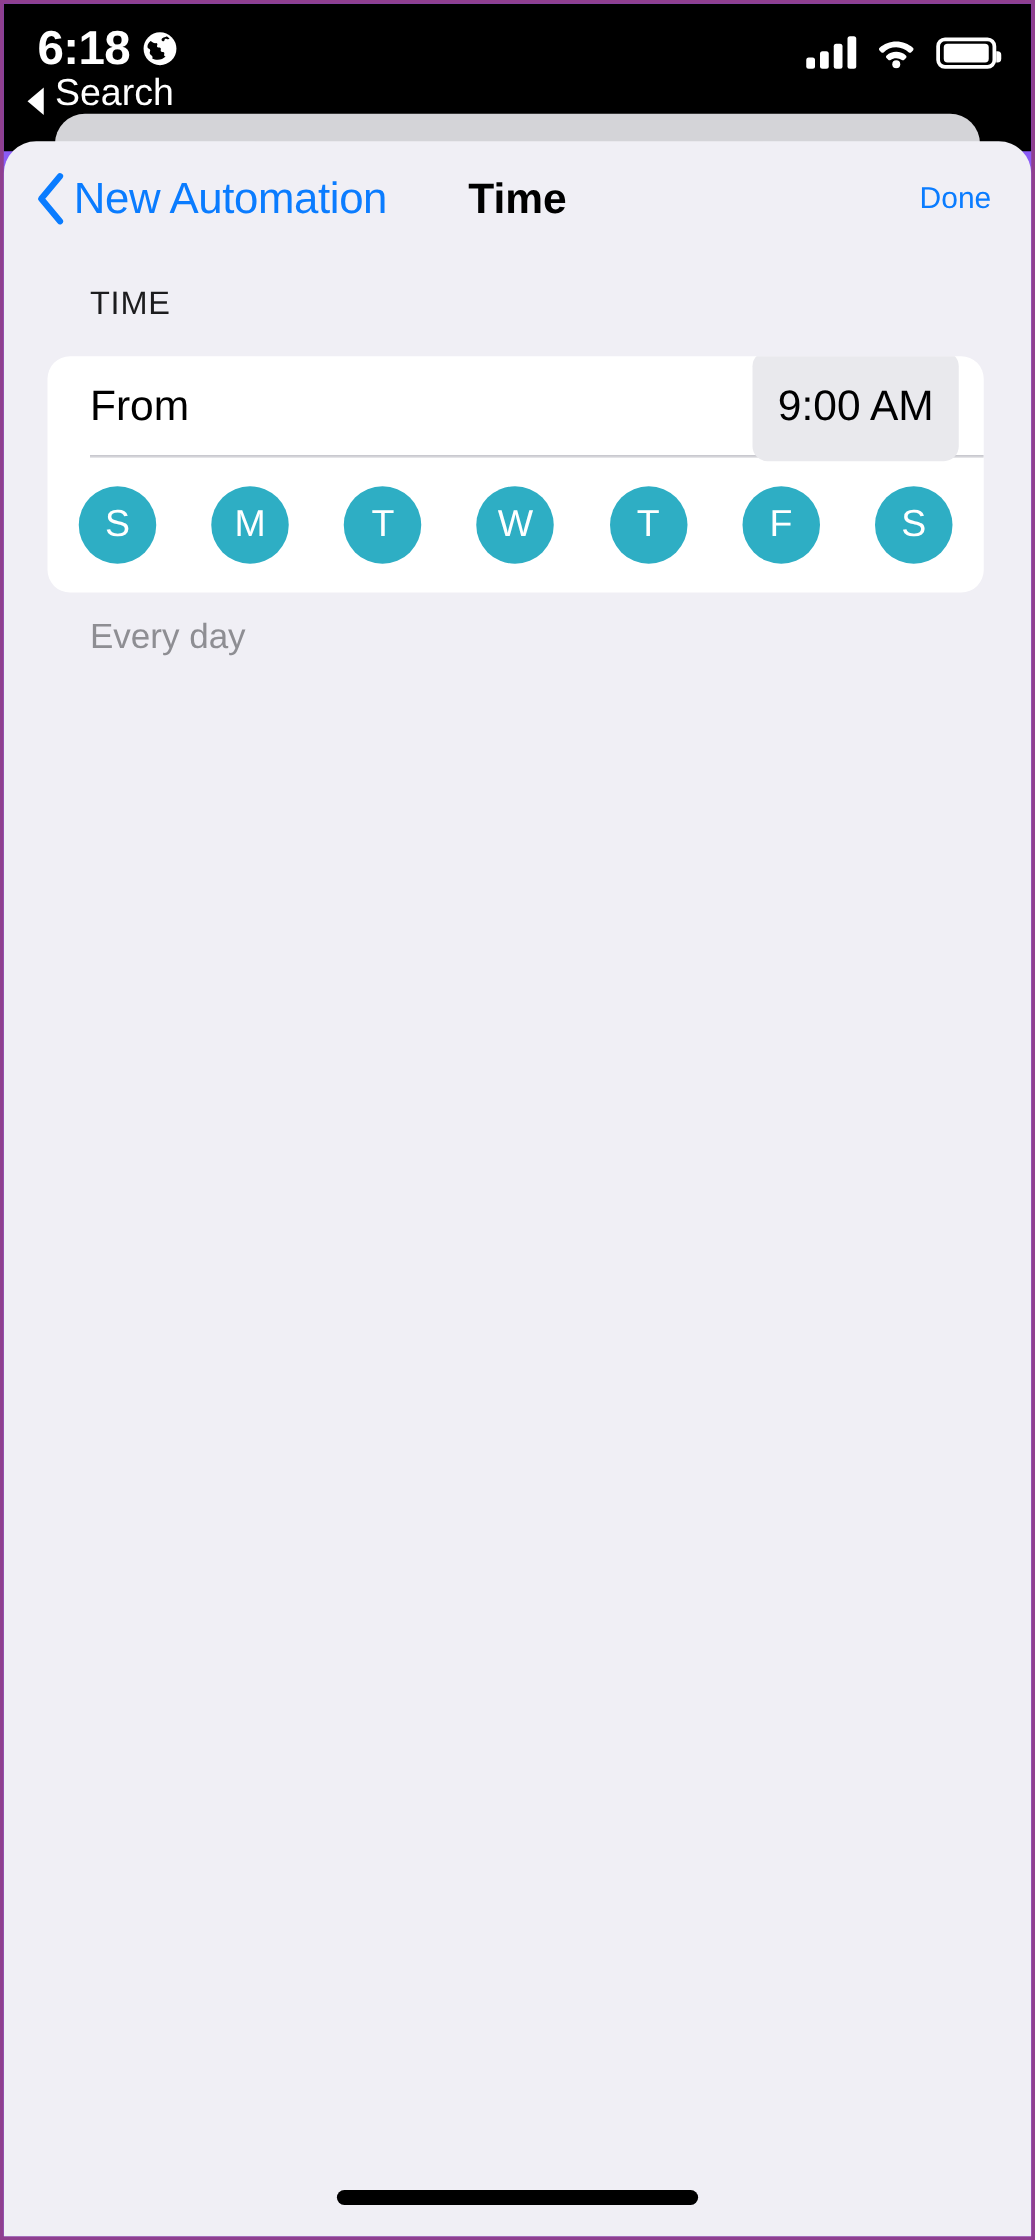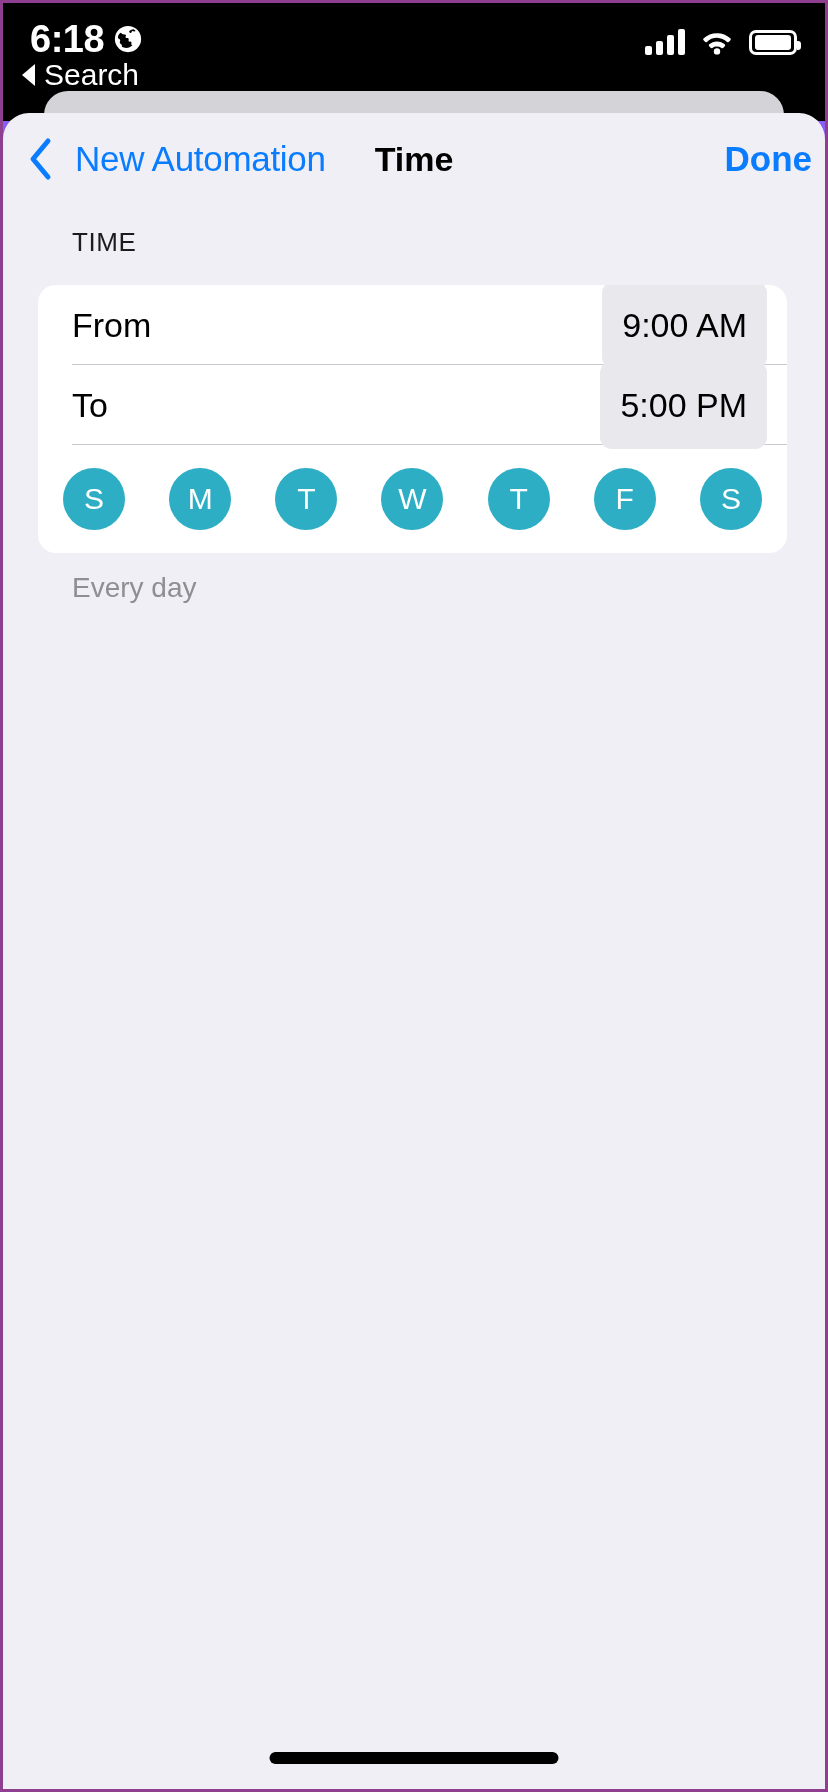--- a/index.html
+++ b/index.html
@@ -26,21 +26,21 @@
     position:absolute; left:27px; top:14px;
     display:flex; align-items:center; gap:9px;
   }
   #status-time {
     color:#fff; font-size:38px; font-weight:700; letter-spacing:-0.5px;
     line-height:44px;
   }
   #globe-icon { display:block; }
   #back-to-search {
     position:absolute; left:19px; top:55px;
-    display:flex; align-items:center; gap:9px;
+    display:flex; align-items:flex-end; gap:9px;
   }
   #back-triangle {
     width:0; height:0;
     border-top:11px solid transparent;
     border-bottom:11px solid transparent;
     border-right:13px solid #fff;
   }
   #back-search-label {
     color:#fff; font-size:30px; font-weight:500; line-height:34px;
   }
@@ -78,34 +78,34 @@
     position:absolute; left:0; top:110px; width:822px; height:1679px;
     background:#f0eff5; border-radius:26px 26px 0 0;
   }
 
   
   #nav-bar {
     position:relative; height:105px;
   }
   #nav-back {
     position:absolute; left:24px; top:24px;
-    display:flex; align-items:center; gap:22px; cursor:pointer;justify-content:flex-end;
+    display:flex; align-items:center; gap:6px; cursor:pointer;justify-content:flex-end;
   }
   #nav-chevron { display:block; }
   #nav-back-label {
     color:#0a7cff; font-size:35px; font-weight:400; line-height:42px;
     letter-spacing:-0.3px;
   }
   #nav-title {
     position:absolute; left:0; right:0; top:26px; text-align:center;
     color:#000; font-size:34px; font-weight:700; line-height:40px;
   }
   #nav-done {
-    position:absolute; right:13px; top:25px;
-    color:#0a7cff; font-size:35px; font-weight:700; line-height:42px;
+    position:absolute; right:32px; top:25px;
+    color:#0a7cff; font-size:24px; font-weight:400; line-height:42px;
     cursor:pointer;
   }
 
   
   #section-header {
     margin:9px 0 0 69px;
     color:#1c1c1e; font-size:26px; font-weight:400; letter-spacing:0.6px;
     line-height:30px;
   }
 
@@ -213,24 +213,20 @@
 
     <div id="time-card">
 
       <div class="time-row">
         <span class="time-row-label">From</span>
         <span class="time-row-value">9:00 AM</span>
       </div>
 
       <div class="row-divider"></div>
 
-      <div class="time-row">
-        <span class="time-row-label">To</span>
-        <span class="time-row-value">5:00 PM</span>
-      </div>
 
       <div class="row-divider"></div>
 
       <div id="day-row">
         <span class="day-circle" style="background: rgb(46, 174, 196);">S</span>
         <span class="day-circle" style="background: rgb(46, 174, 196);">M</span>
         <span class="day-circle" style="background: rgb(46, 174, 196);">T</span>
         <span class="day-circle" style="background: rgb(46, 174, 196);">W</span>
         <span class="day-circle" style="background: rgb(46, 174, 196);">T</span>
         <span class="day-circle" style="background: rgb(46, 174, 196);">F</span>

